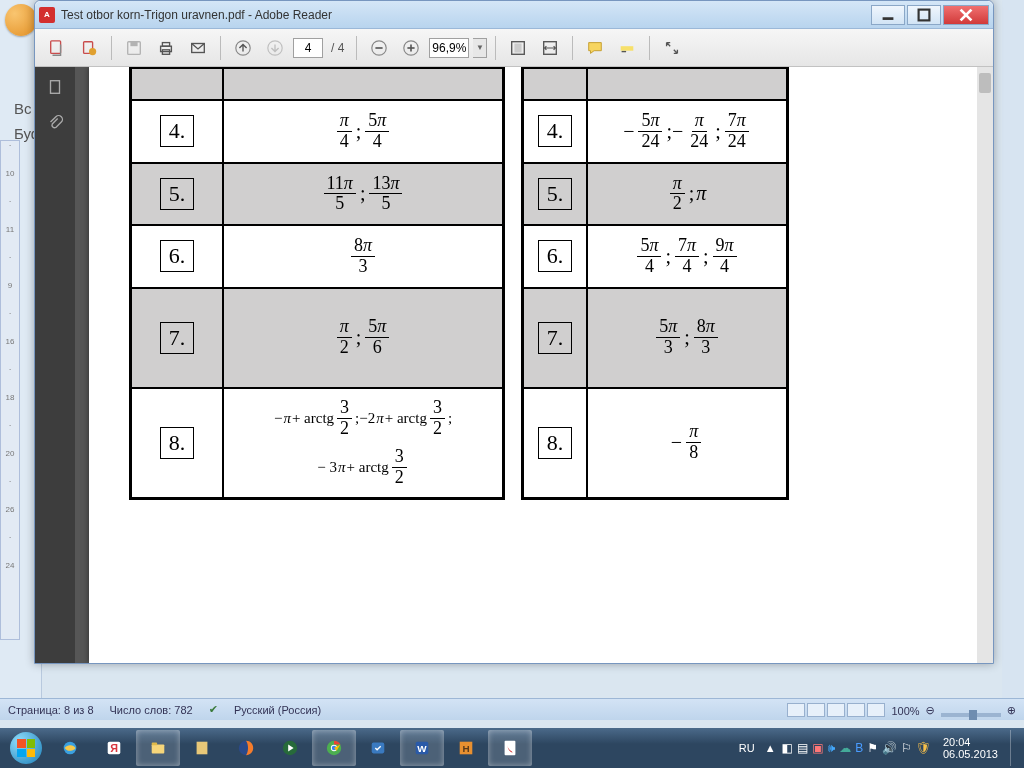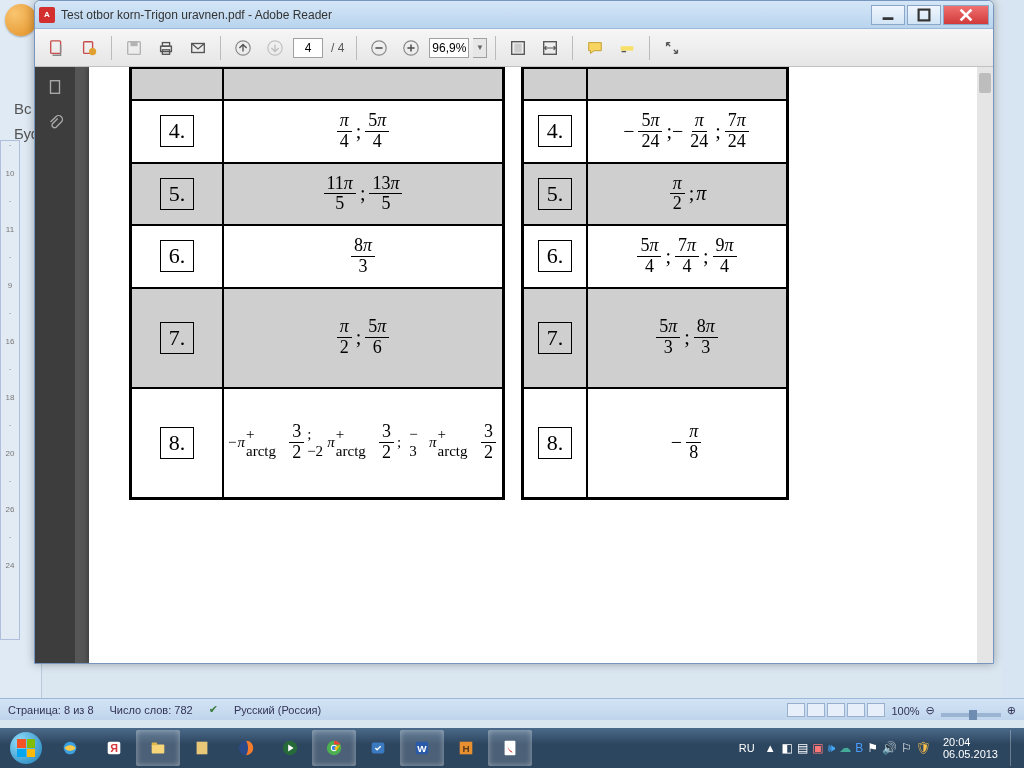--- a/index.html
+++ b/index.html
@@ -332,21 +332,21 @@
                       <span class="den">6</span>
                     </span>
               </span>
                 </div>
             </div>
             <div class="row" style="height:110px">
               <div class="cell-num">
                   <span class="numbox">8.</span>
                 </div>
               <div class="cell-body">
-                  <span class="math sm" style="flex-direction:row;gap:8px">
+                  <span class="math sm" style="flex-direction:column;gap:8px">
                 <span style="display:flex;align-items:center;gap:1px">− <span class="mi">π</span> + arctg<span class="frac">
                         <span class="num">3</span>
                         <span class="den">2</span>
                       </span>;−2<span class="mi">π</span> + arctg<span class="frac">
                         <span class="num">3</span>
                         <span class="den">2</span>
                       </span>;</span>
                 <span style="display:flex;align-items:center;gap:1px">− 3<span class="mi">π</span> + arctg<span class="frac">
                         <span class="num">3</span>
                         <span class="den">2</span>

